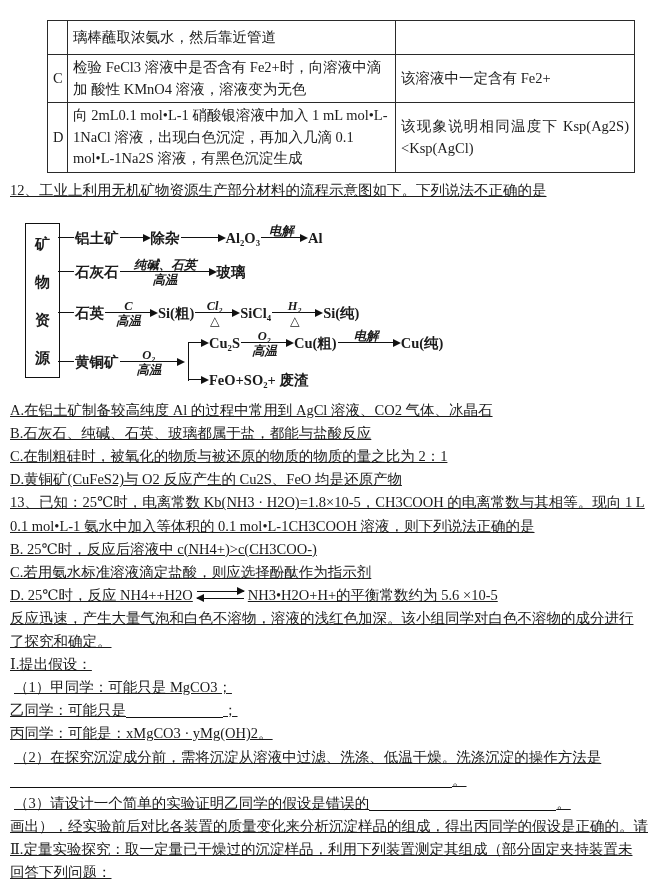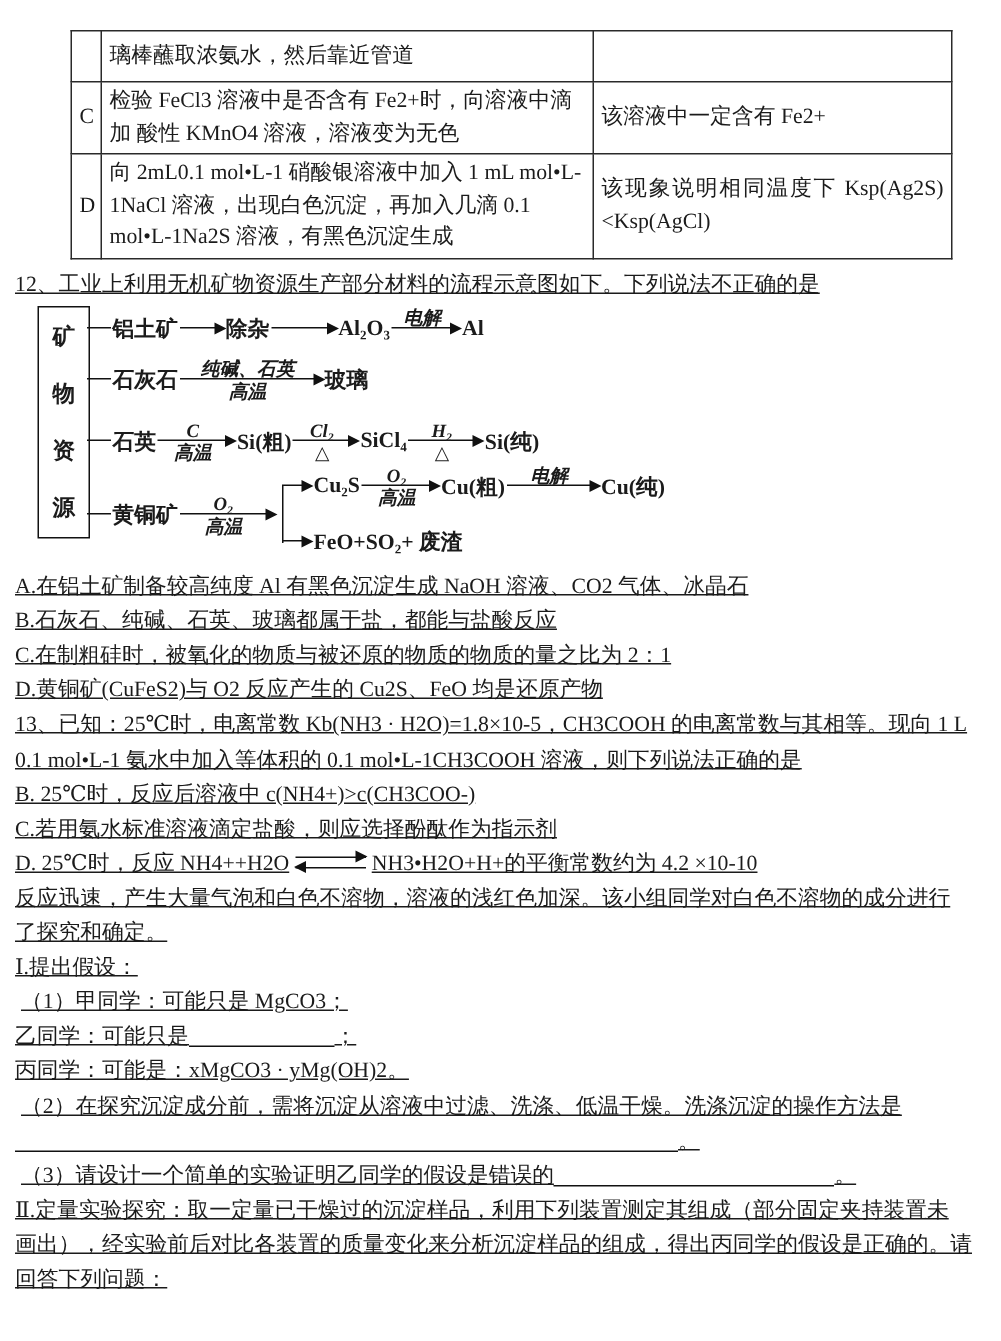--- a/index.html
+++ b/index.html
@@ -24,21 +24,21 @@
   .blank{display:inline-block;border-bottom:1.5px solid #111;height:15px;vertical-align:-3px;}
   .w95{width:97px}.w440{width:442px}.w185{width:187px}
   
   .equil{position:relative;display:inline-block;width:47px;height:15px;vertical-align:-2px;margin:0 4px;}
   .equil i{position:absolute;left:0;right:0;font-style:normal;}
   .eqt{top:4px;border-top:1.5px solid #111;}
   .eqt::after{content:"";position:absolute;right:-1px;top:-5px;border-left:8px solid #111;border-top:4px solid transparent;border-bottom:4px solid transparent;}
   .eqb{top:11px;border-top:1.5px solid #111;}
   .eqb::before{content:"";position:absolute;left:-1px;top:-5px;border-right:8px solid #111;border-top:4px solid transparent;border-bottom:4px solid transparent;}
   
-  .diagram{position:relative;height:176px;margin:0 0 2px 0;font-weight:600;}
+  .diagram{position:relative;height:176px;margin:19px 0 2px 0;font-weight:600;}
   .mbox{position:absolute;left:15px;top:2px;width:33px;height:153px;border:1.7px solid #111;
         display:flex;align-items:center;justify-content:center;}
   .mbox span{display:block;width:16px;word-break:break-all;line-height:38px;font-size:15px;
         font-weight:700;text-align:center;}
   .cline{position:absolute;border-top:1.6px solid #111;}
   .vline{position:absolute;border-left:1.6px solid #111;}
   .drow{position:absolute;display:flex;align-items:center;height:34px;white-space:nowrap;font-size:14.5px;}
   .drow .nd{flex:0 0 auto;margin:0 1px;}
   .arr{position:relative;display:inline-block;height:34px;flex:0 0 auto;}
   .arr::before{content:"";position:absolute;left:0;right:3px;top:16px;border-top:1.6px solid #111;}
@@ -150,37 +150,37 @@
         </span>
       <span class="nd">Cu(纯)</span>
     </div>
 
     <div class="drow" style="left:178px;top:142px">
       <span class="arr" style="width:20px"></span>
       <span class="nd">FeO+SO₂+ 废渣</span>
     </div>
   </div>
 
-  <p class="line">A.在铝土矿制备较高纯度 Al 有黑色沉淀生成 NaOH 溶液、CO2 气体、冰晶石</p>
+  <p class="line">A.在铝土矿制备较高纯度 Al 的过程中常用到 AgCl 溶液、CO2 气体、冰晶石</p>
   <p class="line">B.石灰石、纯碱、石英、玻璃都属于盐，都能与盐酸反应</p>
   <p class="line">C.在制粗硅时，被氧化的物质与被还原的物质的物质的量之比为 2：1</p>
   <p class="line">D.黄铜矿(CuFeS2)与 O2 反应产生的 Cu2S、FeO 均是还原产物</p>
 
   <p class="line">13、已知：25℃时，电离常数 Kb(NH3 · H2O)=1.8×10-5，CH3COOH 的电离常数与其相等。现向 1 L</p>
   <p class="line">0.1 mol•L-1 氨水中加入等体积的 0.1 mol•L-1CH3COOH 溶液，则下列说法正确的是</p>
   <p class="line">B. 25℃时，反应后溶液中  c(NH4+)&gt;c(CH3COO-)</p>
   <p class="line">C.若用氨水标准溶液滴定盐酸，则应选择酚酞作为指示剂</p>
-  <p class="line"><span>D. 25℃时，反应 NH4++H2O</span><span class="equil"><i class="eqt"></i><i class="eqb"></i></span><span>NH3•H2O+H+的平衡常数约为 4.2 ×10-10</span></p>
+  <p class="line"><span>D. 25℃时，反应 NH4++H2O</span><span class="equil"><i class="eqt"></i><i class="eqb"></i></span><span>NH3•H2O+H+的平衡常数约为 5.6 ×10-5</span></p>
 
   <p class="line">反应迅速，产生大量气泡和白色不溶物，溶液的浅红色加深。该小组同学对白色不溶物的成分进行</p>
   <p class="line">了探究和确定。</p>
   <p class="line">Ⅰ.提出假设：</p>
   <p class="line indent">（1）甲同学：可能只是 MgCO3；</p>
   <p class="line"><span>乙同学：可能只是</span><span class="blank w95"></span><span>；</span></p>
   <p class="line">丙同学：可能是：xMgCO3 · yMg(OH)2。</p>
   <p class="line indent">（2）在探究沉淀成分前，需将沉淀从溶液中过滤、洗涤、低温干燥。洗涤沉淀的操作方法是</p>
   <p class="line"><span class="blank w440"></span><span>。</span></p>
   <p class="line indent"><span>（3）请设计一个简单的实验证明乙同学的假设是错误的</span><span class="blank w185"></span><span>。</span></p>
+  <p class="line">画出），经实验前后对比各装置的质量变化来分析沉淀样品的组成，得出丙同学的假设是正确的。请</p>
   <p class="line">Ⅱ.定量实验探究：取一定量已干燥过的沉淀样品，利用下列装置测定其组成（部分固定夹持装置未</p>
-  <p class="line">画出），经实验前后对比各装置的质量变化来分析沉淀样品的组成，得出丙同学的假设是正确的。请</p>
   <p class="line">回答下列问题：</p>
 
 </div>
 
 </body></html>

